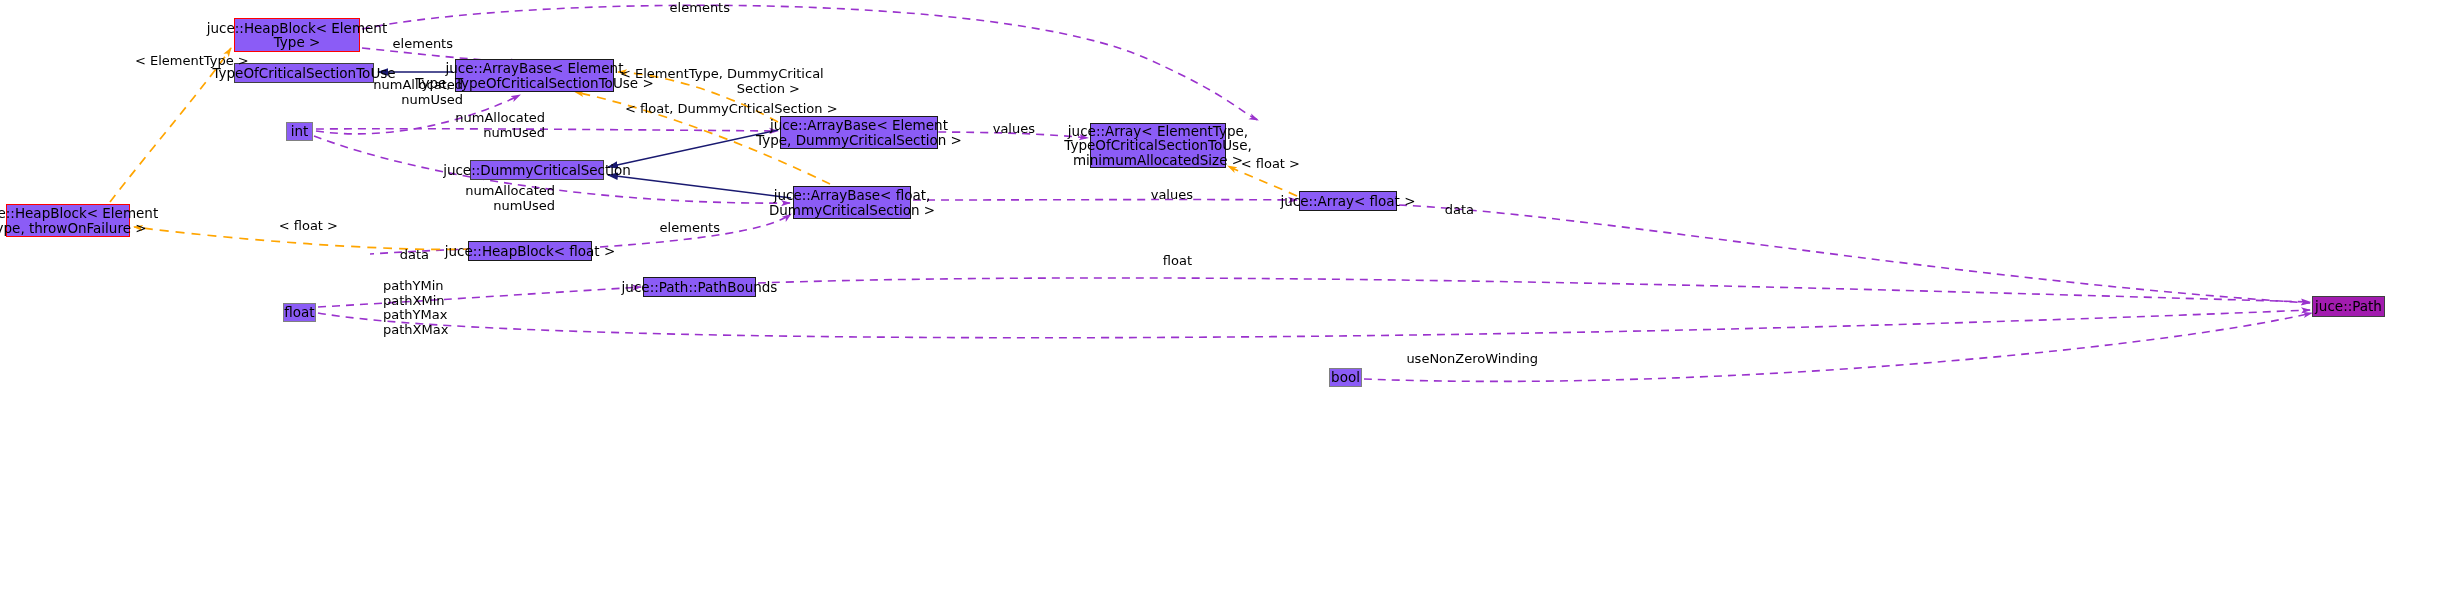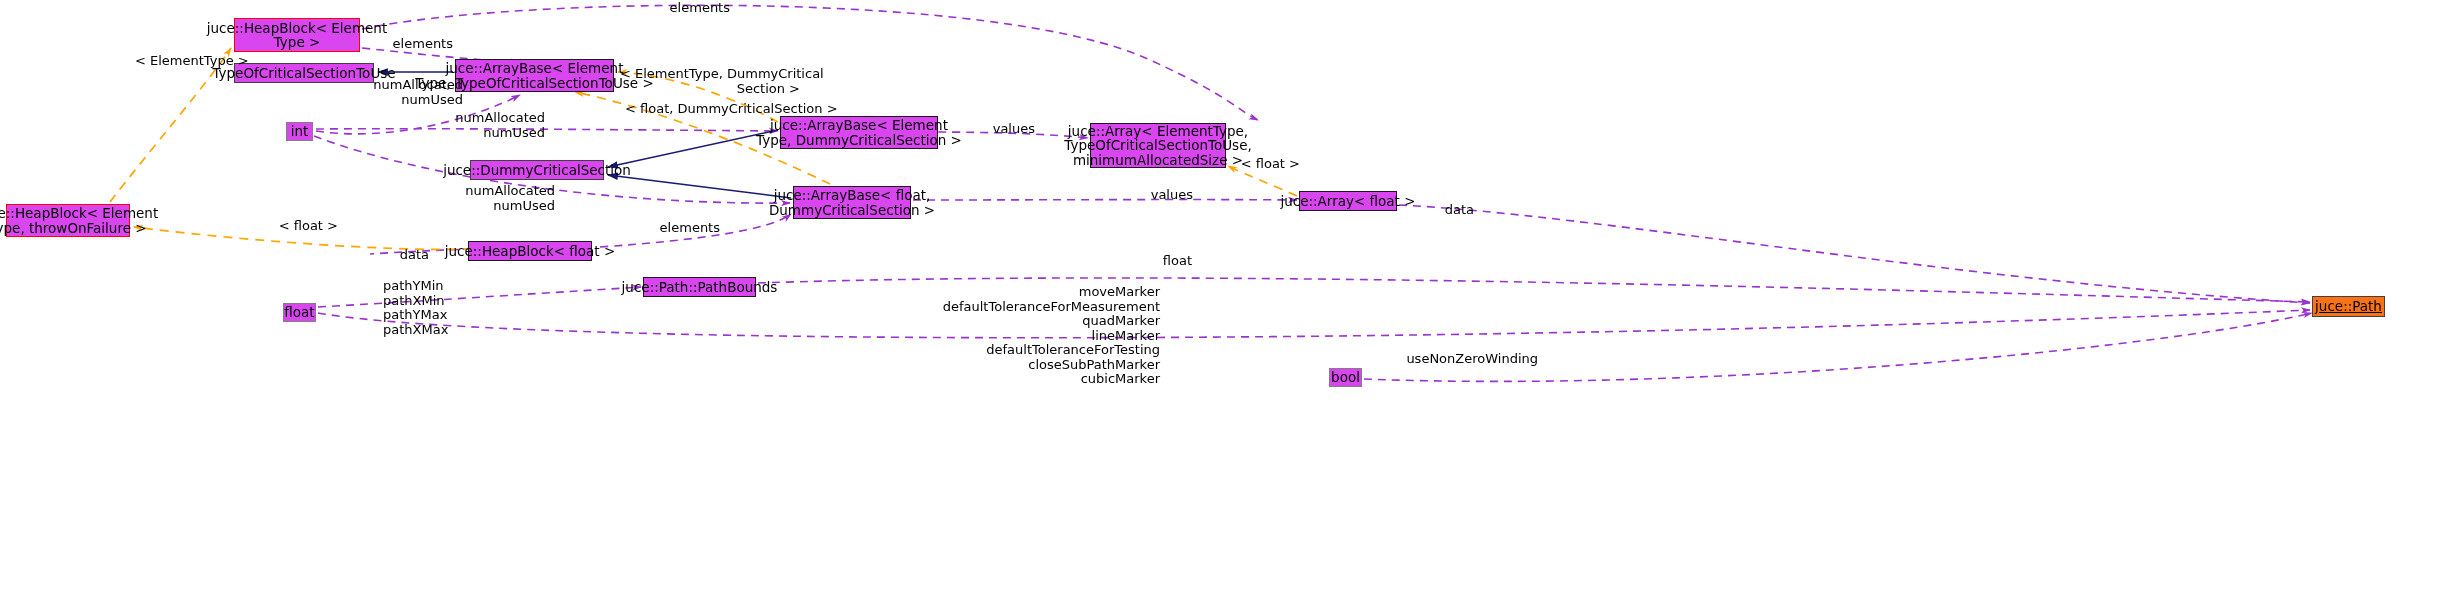--- a/index.html
+++ b/index.html
@@ -2,26 +2,26 @@
 <html><head>
 <meta charset="utf-8">
 <style>
   html,body{margin:0;padding:0;background:#ffffff;}
   #stage{position:relative;width:2464px;height:612px;background:#ffffff;
          font-family:"DejaVu Sans","Liberation Sans",sans-serif;overflow:hidden;}
   #edges{position:absolute;left:0;top:0;width:2464px;height:612px;}
 
   .node{position:absolute;box-sizing:border-box;display:flex;flex-direction:column;
         align-items:center;justify-content:center;text-align:center;
-        background:#d946ef;border:1px solid #1a1a1a;
+        background:#8b5cf6;border:1px solid #1a1a1a;
         font-size:13.5px;line-height:14.5px;color:#000000;
         padding:2px 6px;white-space:pre;letter-spacing:0px;}
   .node.red{border:1.5px solid #ff0000;}
   .node.grey{border:1.5px solid #404040;}
-  .node.current{background:#f97316;border:1.5px solid #404040;text-decoration:underline;}
+  .node.current{background:#a21caf;border:1.5px solid #404040;}
   .node.thin{border:1px solid #808080;text-align:center;}
   .node.plain{border:1px solid #1a1a1a;}
 
   .edgelabel{position:absolute;font-size:13px;line-height:14.5px;color:#000000;
              text-align:right;white-space:pre;}
   .edgelabel.left{text-align:left;}
 </style>
 </head>
 <body>
 
@@ -134,22 +134,15 @@
   <div class="edgelabel" style="left:1133px;top:188px;width:60px;">values</div>
   <div class="edgelabel" style="left:1424px;top:203px;width:50px;">data</div>
   <div class="edgelabel" style="left:276px;top:219px;width:62px;">&lt; float &gt;</div>
   <div class="edgelabel" style="left:640px;top:221px;width:80px;">elements</div>
   <div class="edgelabel" style="left:1130px;top:254px;width:62px;">float</div>
   <div class="edgelabel" style="left:381px;top:248px;width:48px;">data</div>
   <div class="edgelabel left" style="left:383px;top:279px;width:76px;">pathYMin
 pathXMin
 pathYMax
 pathXMax</div>
-  <div class="edgelabel" style="left:912px;top:285px;width:248px;">moveMarker
-defaultToleranceForMeasurement
-quadMarker
-lineMarker
-defaultToleranceForTesting
-closeSubPathMarker
-cubicMarker</div>
   <div class="edgelabel" style="left:1398px;top:352px;width:140px;">useNonZeroWinding</div>
 
 </div>
 
 </body></html>

